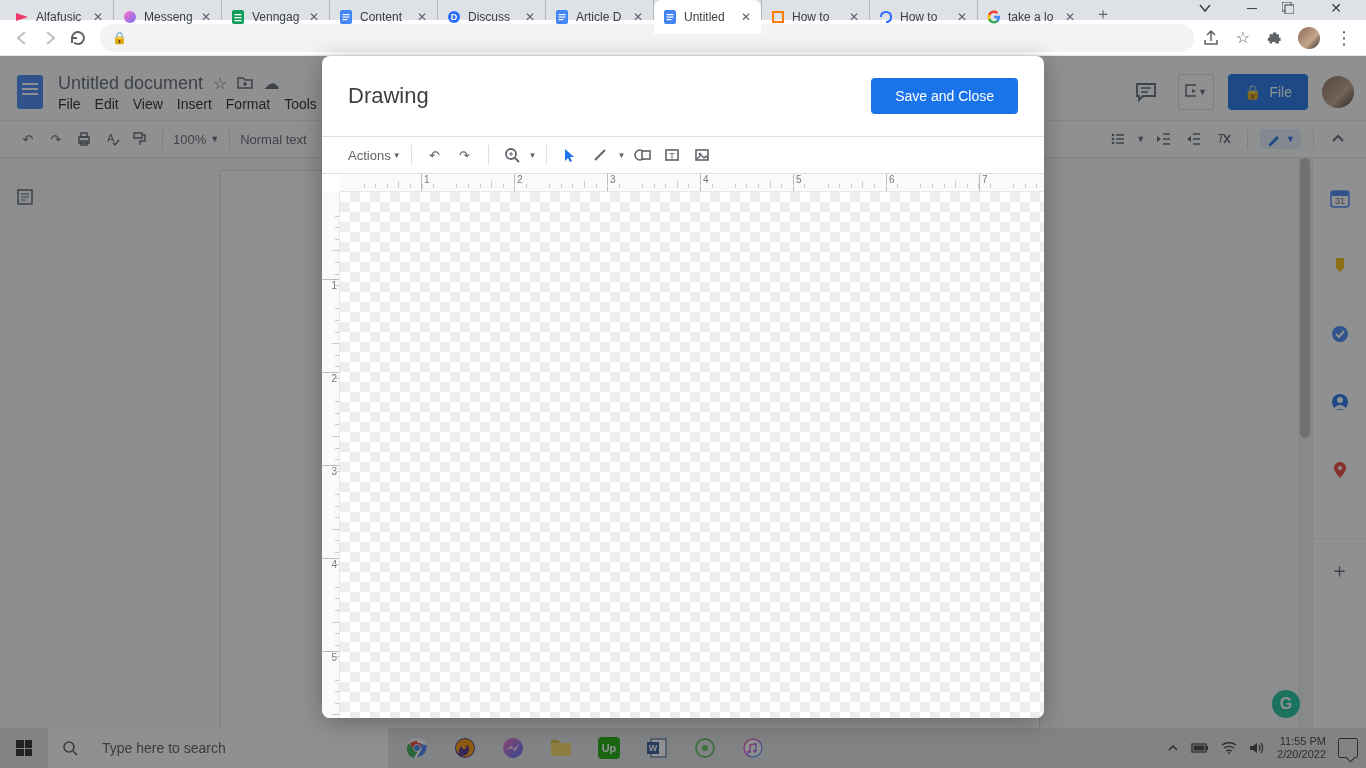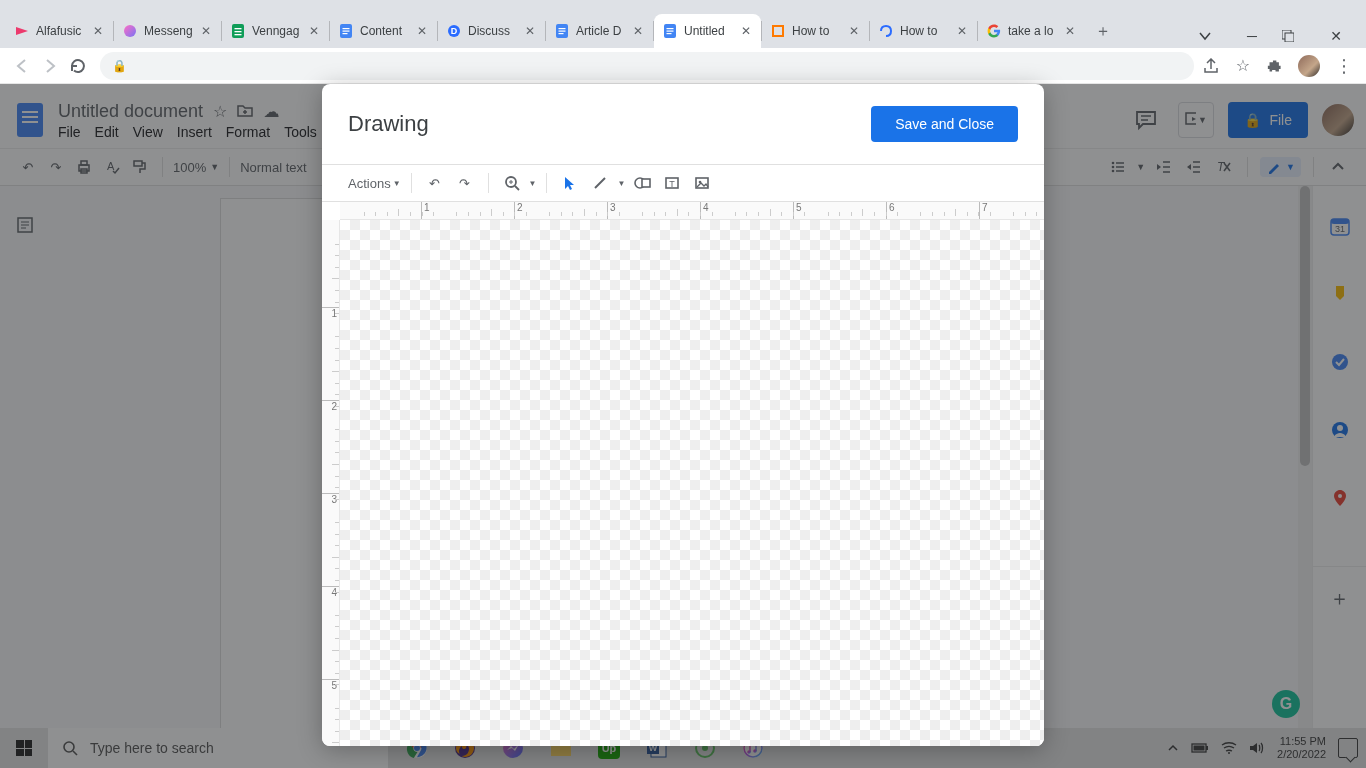--- a/index.html
+++ b/index.html
@@ -2,21 +2,21 @@
 <html><head>
 <meta charset="utf-8">
 <style>
 * { margin:0; padding:0; box-sizing:border-box; font-family:"Segoe UI",Arial,sans-serif; -webkit-font-smoothing:antialiased; }
 body { width:1366px; height:768px; overflow:hidden; background:#fff; position:relative; }
 
 
 .browser { position:absolute; inset:0; display:flex; flex-direction:column; }
 
 
-.tabstrip { height:48px; background:#dee1e6; display:flex; align-items:flex-end; padding:0 6px; }
+.tabstrip { height:20px; background:#dee1e6; display:flex; padding:0 6px; }
 .tab { height:34px; width:107px; display:flex; align-items:center; padding:0 8px; font-size:12px; color:#3c4043; border-top-left-radius:8px; border-top-right-radius:8px; cursor:pointer; position:relative; }
 .tab.active { background:#fff; }
 .tab-fav { width:16px; height:16px; margin-right:6px; flex:0 0 auto; display:flex; align-items:center; justify-content:center; font-size:10px; }
 .tab-title { flex:1 1 auto; white-space:nowrap; overflow:hidden; text-overflow:clip; }
 .tab-close { width:14px; height:14px; flex:0 0 auto; color:#5f6368; font-size:12px; display:flex; align-items:center; justify-content:center; }
 .tab-sep { width:1px; height:20px; background:#b4b6ba; margin-bottom:7px; }
 .tab-plus { width:28px; height:28px; display:flex; align-items:center; justify-content:center; color:#5f6368; margin-left:4px; margin-bottom:3px; }
 .tab-right { margin-left:auto; display:flex; align-items:center; gap:18px; padding:0 12px 4px 0; color:#3c4043; }
 .win-btn { width:24px; text-align:center; font-size:14px; }
 
@@ -104,21 +104,21 @@
     linear-gradient(-45deg,transparent 75%,#eeeeee 75%);
   background-size:20px 20px;
   background-position:0 0,0 10px,10px -10px,-10px 0;
 }
 
 
 .taskbar { position:absolute; left:0; right:0; bottom:0; height:40px; background:#e4e4e4; display:flex; align-items:center; }
 .start { width:48px; height:40px; display:flex; align-items:center; justify-content:center; }
 .win-logo { width:16px; height:16px; display:grid; grid-template-columns:1fr 1fr; grid-template-rows:1fr 1fr; gap:1px; }
 .win-logo span { background:#222; }
-.search-box { height:40px; width:340px; background:#fff; display:flex; align-items:center; padding:0 14px; gap:12px; color:#555; font-size:14px; }
+.search-box { height:40px; width:340px; background:#fff; display:flex; align-items:center; padding:0 14px; gap:24px; color:#555; font-size:14px; }
 .task-icons { display:flex; align-items:center; gap:0; margin-left:18px; }
 .task-ic { width:48px; height:40px; display:flex; align-items:center; justify-content:flex-start; font-size:18px; position:relative; }
 .tray { margin-left:auto; display:flex; align-items:center; gap:12px; padding-right:8px; color:#3a3a3a; font-size:12px; }
 .tray-time { display:flex; flex-direction:column; align-items:flex-end; line-height:1.2; font-size:11px; }
 .notif { width:20px; height:20px; border:1.5px solid #3a3a3a; border-radius:2px; position:relative; }
 .notif::after { content:""; position:absolute; bottom:-4px; right:3px; width:6px; height:6px; background:#e4e4e4; border-left:1.5px solid #3a3a3a; border-bottom:1.5px solid #3a3a3a; transform:rotate(-45deg); }
 
 svg { display:block; }
 </style>
 </head>

